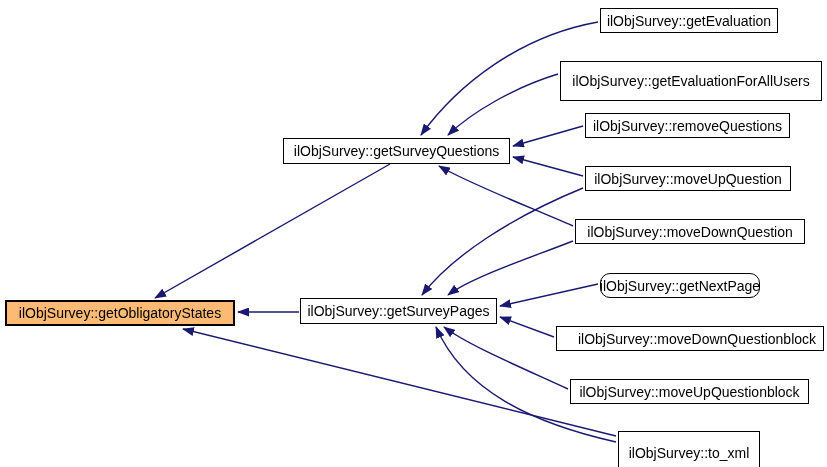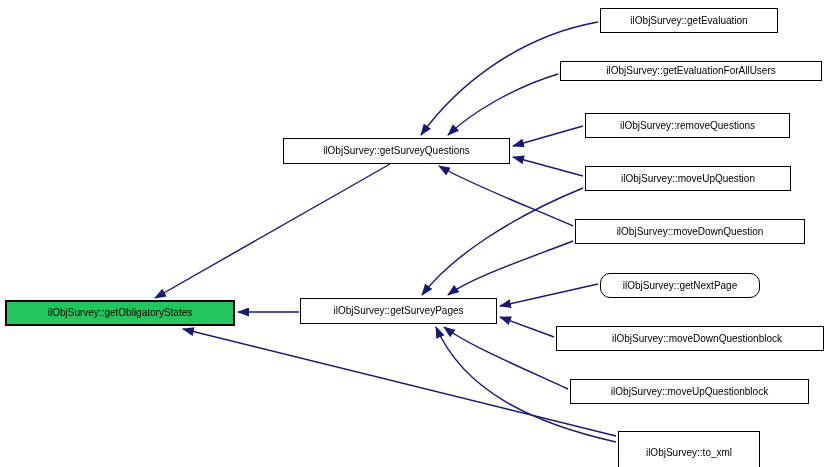--- a/index.html
+++ b/index.html
@@ -23,21 +23,21 @@
   }
   .node {
     position: absolute;
     box-sizing: border-box;
     display: flex;
     align-items: center;
     justify-content: center;
     border: 1px solid #000000;
     background: #ffffff;
     color: #000000;
-    font-size: 10px;
+    font-size: 14px;
     line-height: 1;
     white-space: nowrap;
     cursor: pointer;
   }
   .node.highlight {
     border-width: 2px;
   }
 </style>
 </head>
 <body>
@@ -58,25 +58,25 @@
       <path class="edge" d="M 583,176 L 513,157" stroke="#191970" marker-end="url(#arrowhead)"></path>
       <path class="edge" d="M 573,226 C 527,206 468,183 439,166" stroke="#191970" marker-end="url(#arrowhead)"></path>
       <path class="edge" d="M 583,188 C 512,217 452,256 422,295" stroke="#191970" marker-end="url(#arrowhead)"></path>
       <path class="edge" d="M 573,241 C 527,259 472,277 448,295" stroke="#191970" marker-end="url(#arrowhead)"></path>
       <path class="edge" d="M 598,284 L 500,306" stroke="#191970" marker-end="url(#arrowhead)"></path>
       <path class="edge" d="M 554,337 L 500,317" stroke="#191970" marker-end="url(#arrowhead)"></path>
       <path class="edge" d="M 568,389 C 518,366 468,345 444,327" stroke="#191970" marker-end="url(#arrowhead)"></path>
       <path class="edge" d="M 616,442 C 532,423 464,391 436,327" stroke="#191970" marker-end="url(#arrowhead)"></path>
     </svg>
   <div id="nodes-layer">
-      <div class="node highlight" style="left: 5px; top: 300px; width: 230px; height: 26px; background: #22c55e;">ilObjSurvey::getObligatoryStates</div>
+      <div class="node highlight" style="left: 5px; top: 300px; width: 230px; height: 26px; background: #fdba74;">ilObjSurvey::getObligatoryStates</div>
       <div class="node" style="left: 283px; top: 138px; width: 227px; height: 26px;">ilObjSurvey::getSurveyQuestions</div>
       <div class="node" style="left: 300px; top: 298px; width: 197px; height: 26px;">ilObjSurvey::getSurveyPages</div>
       <div class="node" style="left: 600px; top: 8px; width: 178px; height: 25px;">ilObjSurvey::getEvaluation</div>
-      <div class="node" style="left: 560px; top: 61px; width: 262px; height: 20px;">ilObjSurvey::getEvaluationForAllUsers</div>
+      <div class="node" style="left: 560px; top: 61px; width: 262px; height: 40px;">ilObjSurvey::getEvaluationForAllUsers</div>
       <div class="node" style="left: 585px; top: 113px; width: 205px; height: 25px;">ilObjSurvey::removeQuestions</div>
       <div class="node" style="left: 585px; top: 166px; width: 206px; height: 25px;">ilObjSurvey::moveUpQuestion</div>
       <div class="node" style="left: 575px; top: 219px; width: 230px; height: 25px;">ilObjSurvey::moveDownQuestion</div>
       <div class="node" style="left: 600px; top: 273px; width: 160px; height: 25px; border-radius: 10px;">ilObjSurvey::getNextPage</div>
       <div class="node" style="left: 556px; top: 326px; width: 268px; height: 25px; padding-left: 14px;">ilObjSurvey::moveDownQuestionblock</div>
       <div class="node" style="left: 570px; top: 379px; width: 239px; height: 25px;">ilObjSurvey::moveUpQuestionblock</div>
       <div class="node" style="left: 618px; top: 431px; width: 142px; height: 43px;">ilObjSurvey::to_xml</div>
     </div>
 </div>
 

